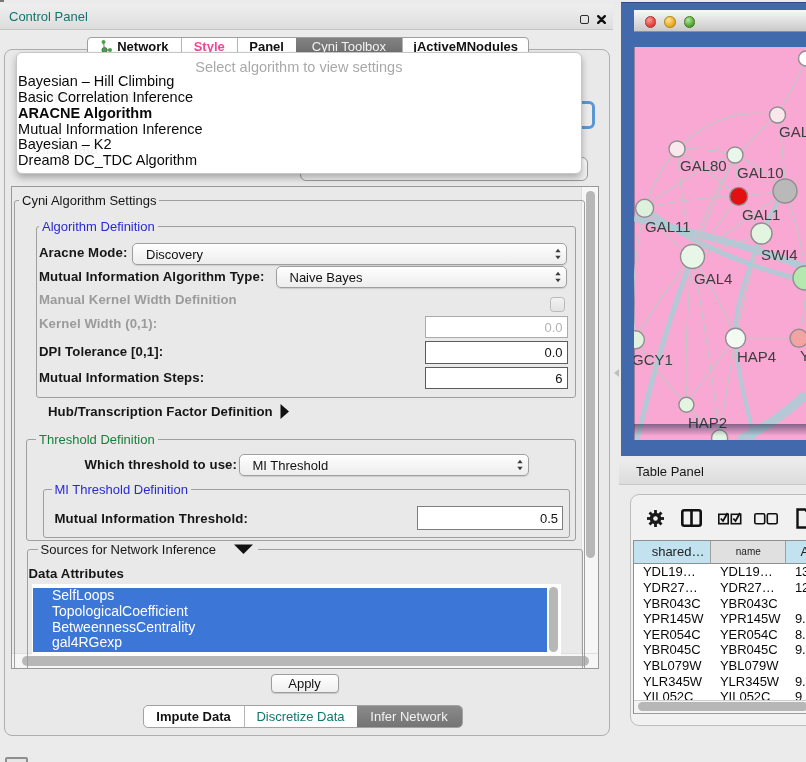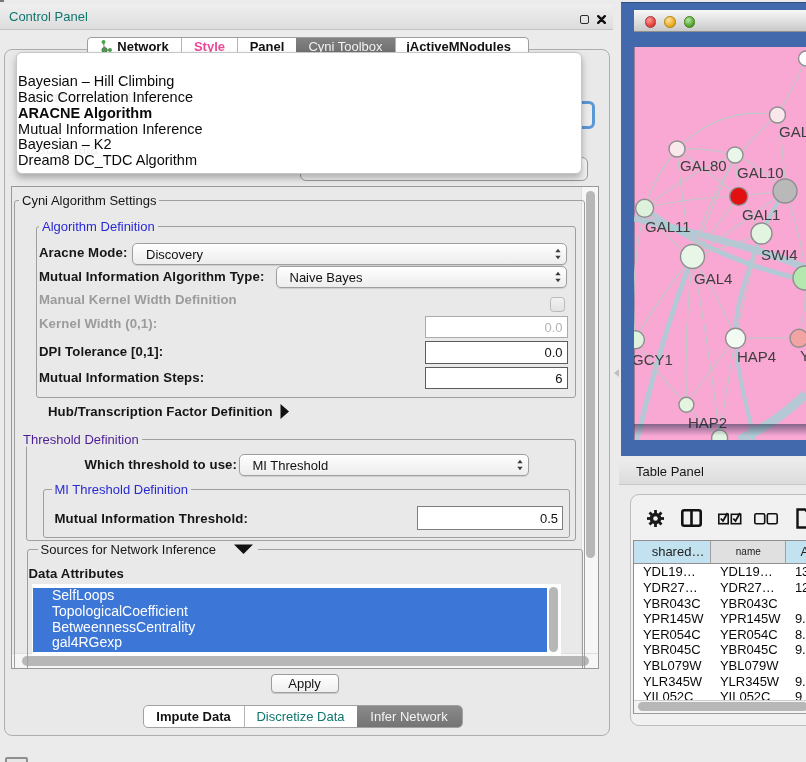--- a/index.html
+++ b/index.html
@@ -38,21 +38,21 @@
  <div style="width:93px;display:flex;align-items:center;justify-content:center;font-weight:bold;color:#111;border-right:1px solid #b5b5b5">
    <svg width="13" height="14" style="margin-right:4px">
         <circle cx="3.5" cy="3" r="2" fill="#4aa64a"></circle>
         <circle cx="4.5" cy="11" r="2.6" fill="#4aa64a" stroke="#2c7a2c" stroke-width=".8"></circle>
         <circle cx="10" cy="11" r="2" fill="#4aa64a"></circle>
         <path d="M3.5,3 L4.5,11 L10,11" stroke="#777" stroke-width="1" fill="none"></path>
       </svg>
    Network</div>
  <div style="width:55px;display:flex;align-items:center;justify-content:center;font-weight:bold;color:#ec4899;border-right:1px solid #b5b5b5">Style</div>
  <div style="width:58px;display:flex;align-items:center;justify-content:center;font-weight:bold;color:#111">Panel</div>
- <div style="width:99px;display:flex;align-items:center;justify-content:center;color:#f3f3f3;background:linear-gradient(#828282,#6d6d6d)">Cyni Toolbox</div>
+ <div style="width:107px;display:flex;align-items:center;justify-content:center;color:#f3f3f3;background:linear-gradient(#828282,#6d6d6d)">Cyni Toolbox</div>
  <div style="width:125px;display:flex;align-items:center;justify-content:center;font-weight:bold;color:#111;border-left:1px solid #b5b5b5">jActiveMNodules</div>
 </div>
 
 <div class="abs" style="left:560px;top:101px;width:29px;height:22px;border:3px solid #5a97d5;border-radius:6px;background:#ececec"></div>
 <div class="abs" style="left:300px;top:157px;width:286px;height:21.5px;border:1px solid #9b9b9b;border-radius:6px;background:linear-gradient(#fdfdfd,#ededed)"></div>
 
 <div class="abs" style="left:11px;top:185.5px;width:586px;height:481px;border:1px solid #989898;background:#e9e9e9;overflow:hidden">
 <div class="abs" style="left:569px;top:0;width:17px;height:467px;background:#f6f6f6;border-left:1px solid #dedede"></div>
 <div class="abs" style="left:0;top:466.5px;width:586px;height:15px;background:#f6f6f6;border-top:1px solid #dedede"></div>
 <div class="thumb" style="left:574px;top:4px;width:8.5px;height:367px"></div>
@@ -99,21 +99,21 @@
 <div class="inp" style="left:412.5px;top:180px;width:141px;height:20px;border:1px solid #5c5c5c;color:#111">
       <span>6</span>
     </div>
 
 <div class="lbl" style="left:36px;top:217.5px">Hub/Transcription Factor Definition</div>
 <svg class="abs" style="left:267px;top:216.5px" width="11" height="17">
       <path d="M1.5,1 L10,8.5 L1.5,16 Z" fill="#111"></path>
     </svg>
 
 <div class="fs" style="left:14px;top:252px;width:548px;height:100.5px"></div>
-<div class="fsl" style="left:8px;top:252px;color:#4c1d95">Threshold Definition</div>
+<div class="fsl" style="left:24px;top:252px;color:#15803d">Threshold Definition</div>
 
 <div class="lbl" style="left:72.5px;top:270.5px">Which threshold to use:</div>
 <div class="combo" style="left:226.5px;top:267px;width:288px;height:20.5px">
       <span class="ct">MI Threshold</span>
  <svg class="stepper" width="9" height="14" viewBox="0 0 9 14">
         <path d="M4.5,1 L7.6,5 L1.4,5 Z" fill="#3a3a3a"></path>
         <path d="M4.5,13 L7.6,9 L1.4,9 Z" fill="#3a3a3a"></path>
       </svg>
     </div>
 
@@ -144,20 +144,21 @@
  <div style="width:100px;display:flex;align-items:center;justify-content:center;font-weight:bold;color:#111;border-right:1px solid #b5b5b5">Impute Data</div>
  <div style="width:112px;display:flex;align-items:center;justify-content:center;font-weight:normal;color:#0f766e">Discretize Data</div>
  <div style="flex:1;border-radius:0 4px 4px 0;display:flex;align-items:center;justify-content:center;color:#f3f3f3;background:linear-gradient(#8a8a8a,#747474)">Infer Network</div>
 </div>
 
 <div class="abs" style="left:4.5px;top:756.7px;width:19px;height:10px;border:2px solid #8f8f8f;border-radius:2px;background:#e6e6e6"></div>
 
 <div class="abs" style="left:614px;top:369px;width:0;height:0;border-top:4px solid transparent;border-bottom:4px solid transparent;border-right:5px solid #bfbfbf"></div>
 
 <div class="abs" style="left:16.1px;top:52.3px;width:563.5px;height:119.5px;background:#fff;border:1px solid #c6c6c6;border-radius:6px;box-shadow:0 4px 7px rgba(0,0,0,.28);z-index:5">
+ <div style="text-align:center;font-size:14.5px;color:#a9a9a9;margin-top:5.5px">Select algorithm to view settings</div>
  <div style="position:absolute;left:14px;top:36px;font-size:14px;color:rgba(120,120,120,.14);white-space:nowrap">Inference algorithm</div>
     <div style="position:absolute;left:14px;top:88px;font-size:14px;color:rgba(120,120,120,.12);white-space:nowrap">Table Data</div>
     <div style="position:absolute;left:1px;top:21px;font-size:14.5px;color:#0a0a0a;line-height:15.8px;white-space:nowrap">Bayesian – Hill Climbing<br>Basic Correlation Inference<br><span class="b">ARACNE Algorithm</span><br>Mutual Information Inference<br>Bayesian – K2<br>Dream8 DC_TDC Algorithm</div>
 </div>
 
 <div class="abs" style="left:621px;top:2px;width:185px;height:452.6px;background:#4169ab;border-top:1px solid #2e4d80"></div>
 <div class="abs" style="left:634px;top:10px;width:172px;height:21px;background:linear-gradient(#f8f8f8,#c9c9c9);border-bottom:1px solid #8f8f8f"></div>
 <div class="abs" style="left:644.5px;top:16px;width:9.6px;height:9.6px;border-radius:50%;background:radial-gradient(circle at 35% 30%,#ff9d94,#e2423c 65%,#c03530);border:.5px solid #a33"></div>
 <div class="abs" style="left:664px;top:16px;width:9.6px;height:9.6px;border-radius:50%;background:radial-gradient(circle at 35% 30%,#ffe0a0,#eda921 65%,#c08a1d);border:.5px solid #a80"></div>
 <div class="abs" style="left:683.5px;top:16px;width:9.6px;height:9.6px;border-radius:50%;background:radial-gradient(circle at 35% 30%,#b5e8a5,#52a835 65%,#3e7d28);border:.5px solid #471"></div>

